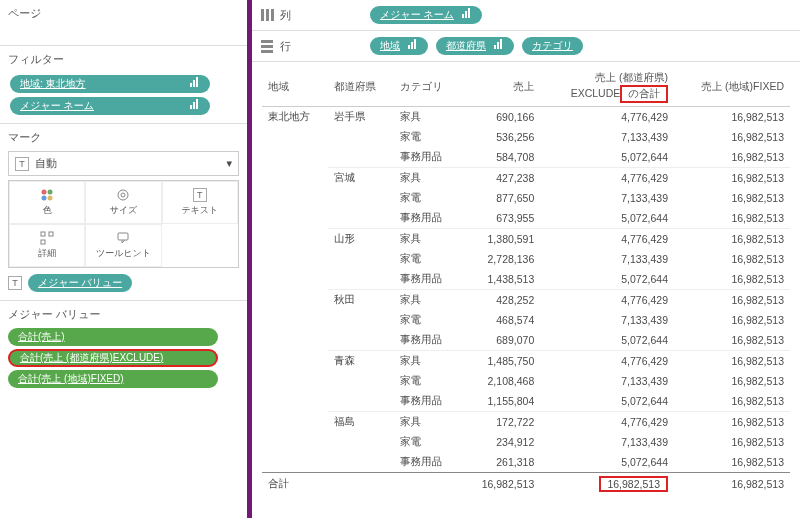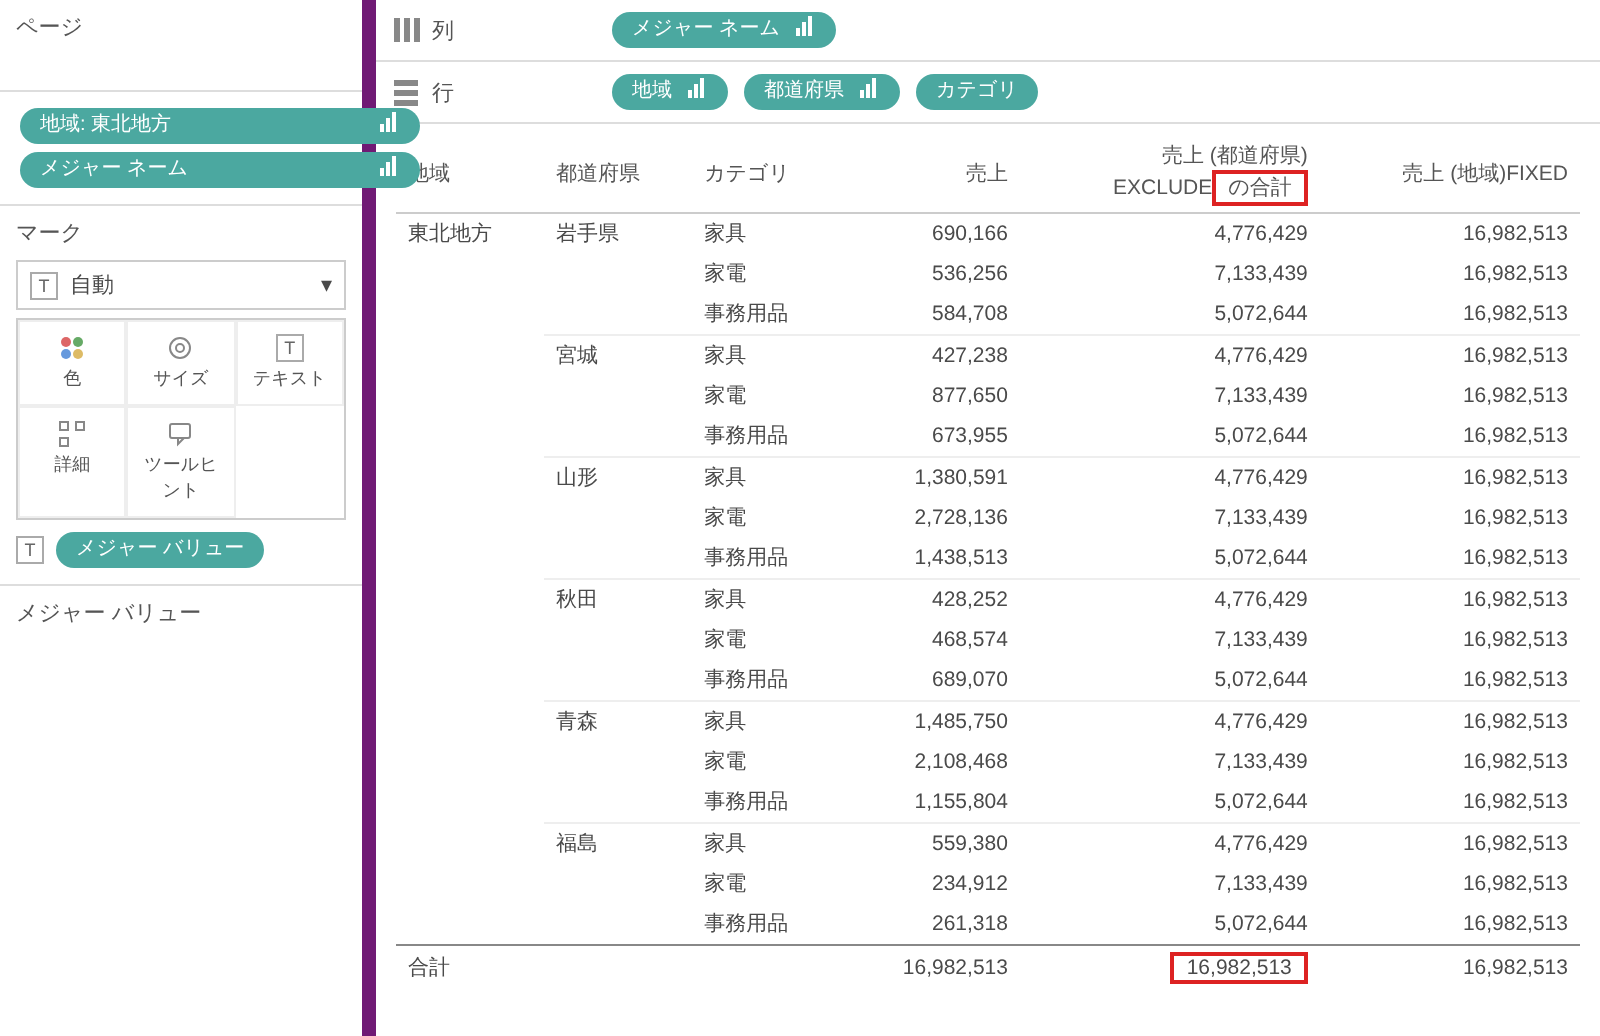--- a/index.html
+++ b/index.html
@@ -1,24 +1,24 @@
 <!DOCTYPE html>
 <html><head>
 <meta charset="utf-8">
 <style>
   * { box-sizing: border-box; margin: 0; padding: 0; }
   body { font-family: "Hiragino Sans", "Meiryo", sans-serif; font-size: 11px; color: #4a4a4a; background: #fff; width: 800px; height: 518px; overflow: hidden; }
   .container { display: flex; width: 800px; height: 518px; }
-  .left-col { width: 188px; border-right: 7px solid #701a75; }
+  .left-col { width: 252px; border-right: 5px solid #701a75; }
   .right-col { flex: 1; display: flex; flex-direction: column; }
 
   .panel { border-bottom: 1px solid #ddd; padding: 6px 8px; }
   .panel-title { font-size: 11px; color: #555; margin-bottom: 6px; }
 
-  .pill { display: inline-flex; align-items: center; background: #4ba8a0; color: #fff; border-radius: 10px; padding: 2px 10px; font-size: 10px; height: 18px; line-height: 14px; margin: 2px 2px; position: relative; }
+  .pill { display: inline-flex; align-items: center; background: #4ba8a0; color: #fff; border-radius: 10px; padding: 2px 10px; font-size: 10px; height: 18px; line-height: 14px; margin: 2px 2px; position: relative; text-decoration: underline; }
   .pill.green { background: #57a84b; }
   .pill .bar-icon { margin-left: 8px; font-size: 10px; }
 
   .marks-box { border: 1px solid #ccc; padding: 4px 6px; margin-bottom: 4px; display: flex; align-items: center; justify-content: space-between; }
   .marks-grid { display: grid; grid-template-columns: repeat(3,1fr); gap: 0; border: 1px solid #ccc; }
   .mark-cell { border: 1px solid #eee; padding: 6px 4px; text-align: center; font-size: 9px; color: #555; display: flex; flex-direction: column; align-items: center; gap: 2px; }
   .mark-cell svg, .mark-cell .icon { width: 14px; height: 14px; }
 
   .measure-row { display: flex; align-items: center; gap: 4px; margin-top: 4px; }
   .ticon { width: 14px; height: 14px; border: 1px solid #aaa; display: inline-flex; align-items: center; justify-content: center; font-size: 9px; color: #666; }
@@ -42,20 +42,21 @@
 </head>
 <body>
 
 <div class="container">
   <div class="left-col">
     <div class="panel" style="height:46px">
       <div class="panel-title">ページ</div>
     </div>
 
     <div class="panel">
+      <div class="panel-title">フィルター</div>
       <div id="filter-pills"><span class="pill" style="width: 200px; justify-content: space-between;">
             <span>地域: 東北地方</span>
             <span class="bar-icon"><svg width="10" height="10">
                 <rect x="0" y="6" width="2" height="4" fill="#fff"></rect>
                 <rect x="3" y="3" width="2" height="7" fill="#fff"></rect>
                 <rect x="6" y="0" width="2" height="10" fill="#fff"></rect>
               </svg></span>
           </span><span class="pill" style="width: 200px; justify-content: space-between;">
             <span>メジャー ネーム</span>
             <span class="bar-icon"><svg width="10" height="10">
@@ -116,20 +117,31 @@
       <div class="measure-row">
         <span class="ticon">T</span>
         <span class="pill">
             <span>メジャー バリュー</span>
           </span>
       </div>
     </div>
 
     <div class="panel" style="border-bottom:none">
       <div class="panel-title">メジャー バリュー</div>
+      <div id="mv-pills">
+          <span class="pill green" style="display: flex; width: 210px; margin: 3px 0px;">
+            <span>合計(売上)</span>
+          </span>
+          <span class="pill green highlight-pill" style="display: flex; width: 210px; margin: 3px 0px;">
+            <span>合計(売上 (都道府県)EXCLUDE)</span>
+          </span>
+          <span class="pill green" style="display: flex; width: 210px; margin: 3px 0px;">
+            <span>合計(売上 (地域)FIXED)</span>
+          </span>
+        </div>
     </div>
   </div>
 
   <div class="right-col">
     <div class="shelf-row">
       <div class="shelf-label">
         <svg width="14" height="14">
             <rect x="1" y="1" width="3" height="12" fill="#888"></rect>
             <rect x="6" y="1" width="3" height="12" fill="#888"></rect>
             <rect x="11" y="1" width="3" height="12" fill="#888"></rect>
@@ -297,21 +309,21 @@
             <tr>
               <td class="lh"></td>
               <td class="lh">事務用品</td>
               <td>1,155,804</td>
               <td>5,072,644</td>
               <td>16,982,513</td>
             </tr>
             <tr class="sub-border">
               <td class="lh">福島</td>
               <td class="lh">家具</td>
-              <td>559,380</td>
+              <td>172,722</td>
               <td>4,776,429</td>
               <td>16,982,513</td>
             </tr>
             <tr>
               <td class="lh"></td>
               <td class="lh">家電</td>
               <td>234,912</td>
               <td>7,133,439</td>
               <td>16,982,513</td>
             </tr>

